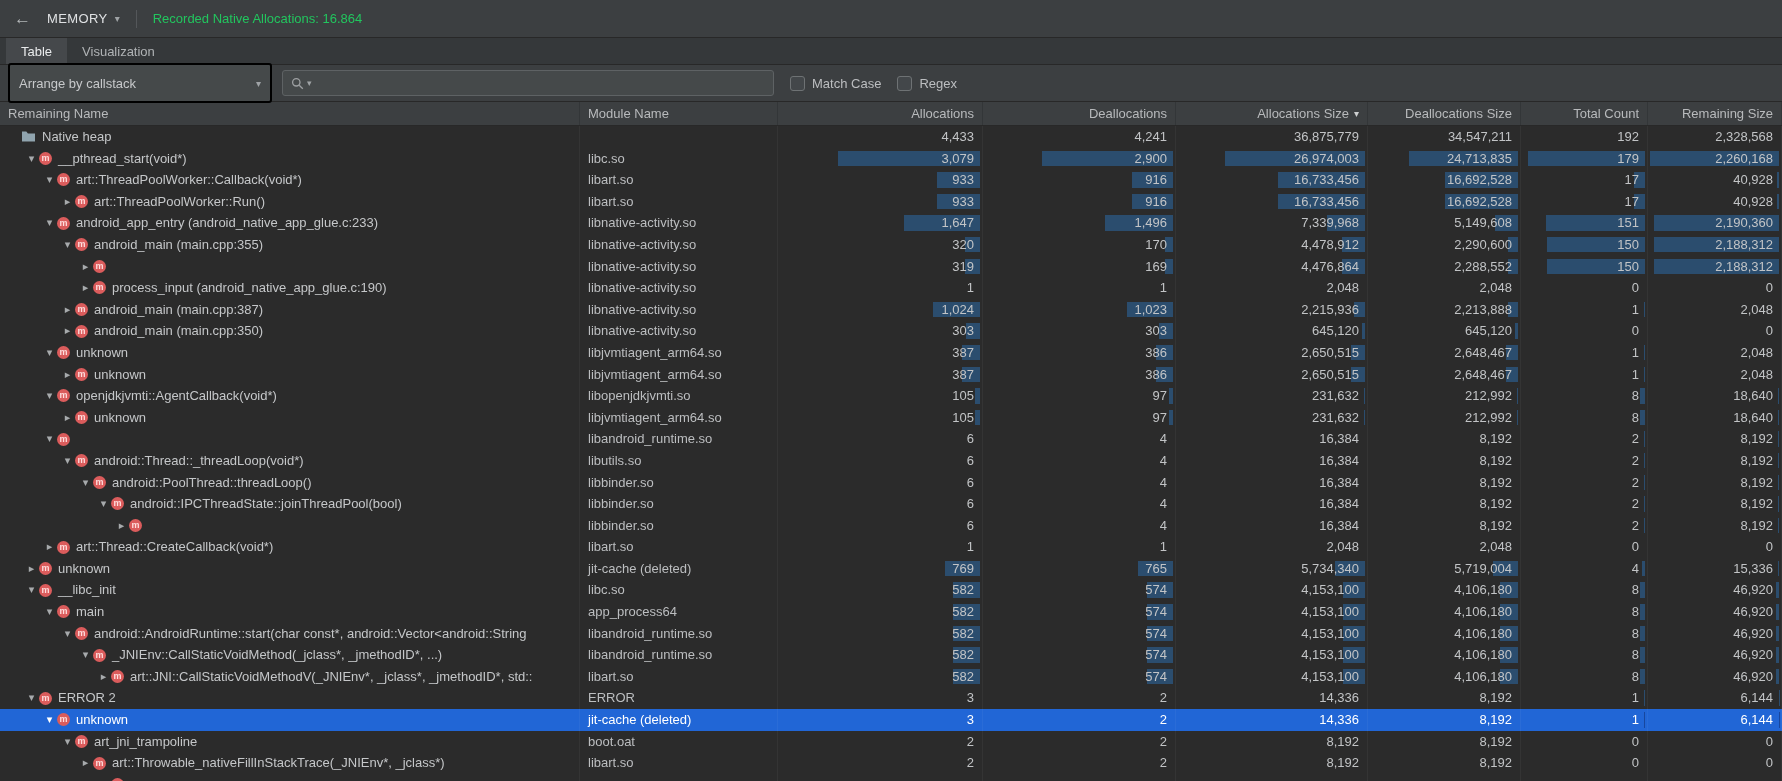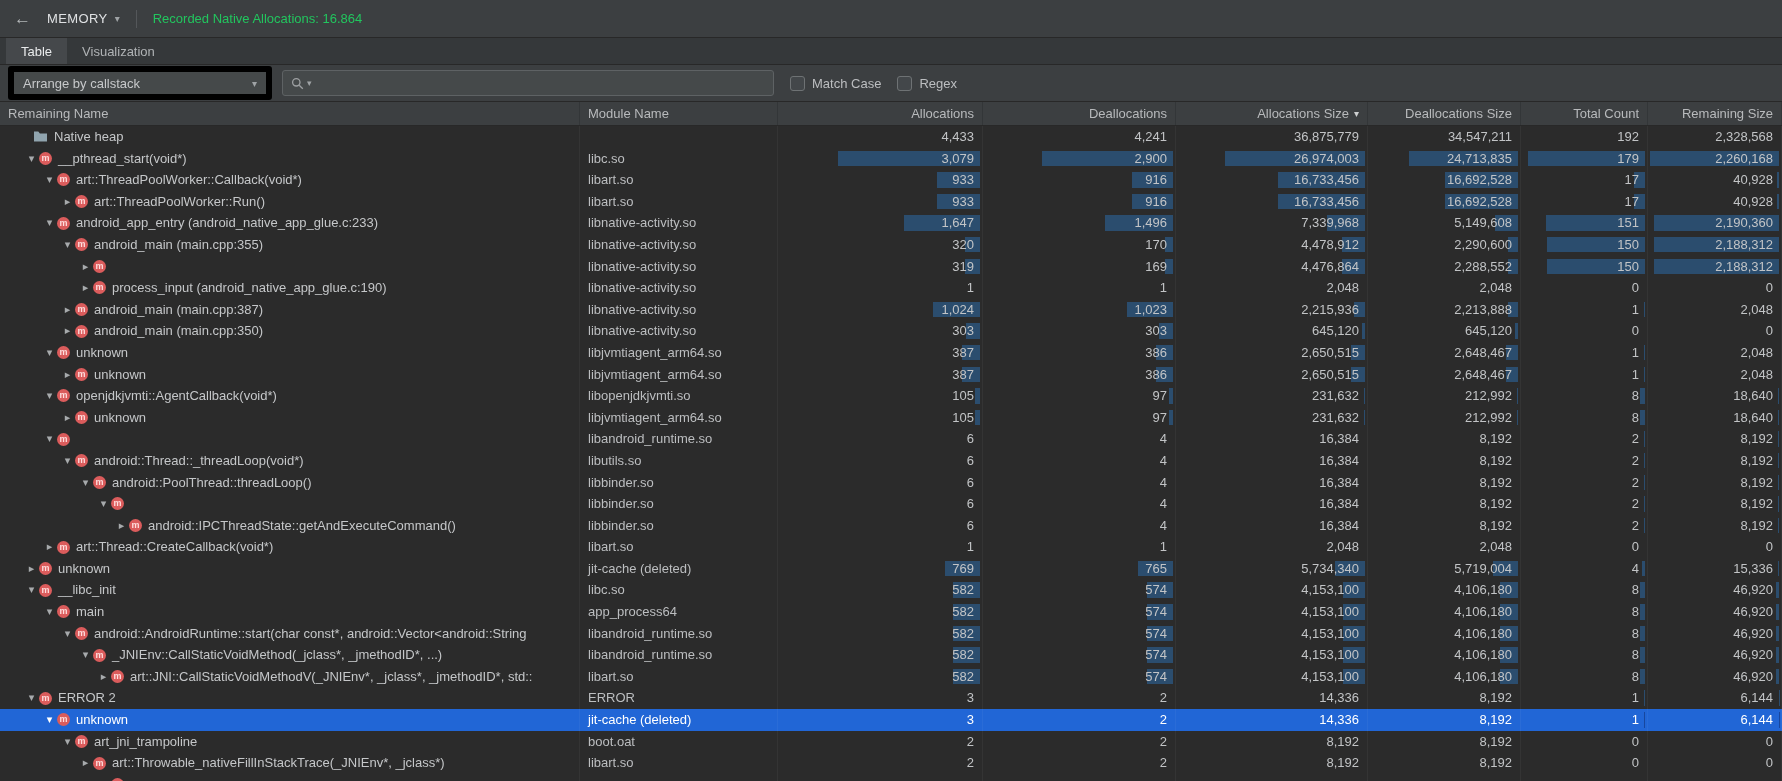--- a/index.html
+++ b/index.html
@@ -19,21 +19,21 @@
   .divider{width:1px;height:18px;background:#54575a;margin:0 6px}
   .subtitle{color:#22c55e}
   
   .tabs{height:27px;background:#35383a;display:flex;align-items:stretch;padding-left:6px;
         border-bottom:1px solid #282828}
   .tab{display:flex;align-items:center;padding:0 15px;color:#b0b3b5;cursor:pointer}
   .tab.selected{background:#45484b;color:#e9ebec}
   
   .toolbar{height:37px;background:#3c3f41;display:flex;align-items:center;padding:0 8px;
            border-bottom:1px solid #282828}
-  .combo{width:264px;height:34px;background:#45494a;border:6px solid #000000;border-radius:3px;
+  .combo{width:264px;height:40px;background:#45494a;border:2px solid #000000;border-radius:3px;
          display:flex;align-items:center;justify-content:space-between;padding:0 9px;
          color:#c7c9cb;cursor:pointer;flex-shrink:0}
   .combo-arrow{font-size:10px;color:#9fa3a6}
   .search{width:492px;height:26px;margin-left:10px;background:#45494a;border:1px solid #5e6264;
           border-radius:3px;display:flex;align-items:center;padding:0 8px;gap:3px;flex-shrink:0}
   .search-icon{display:flex;align-items:center}
   .search-caret{font-size:9px;color:#9fa3a6;margin-right:4px}
   .search input{flex:1;background:transparent;border:none;outline:none;color:#d0d2d4;font:inherit}
   .check{display:flex;align-items:center;gap:7px;margin-left:16px;color:#bcbec0;cursor:pointer;white-space:nowrap}
   .box{width:15px;height:15px;background:#43474a;border:1px solid #6e7274;border-radius:3px;flex-shrink:0}
@@ -130,21 +130,21 @@
       </div>
       <div class="hcell num">
         <span>Total Count</span>
       </div>
       <div class="hcell num">
         <span>Remaining Size</span>
       </div>
     </div>
   <div class="tbody" id="tbody">
       <div class="row grid">
-        <div class="cell name-cell" style="padding-left: 18px;">
+        <div class="cell name-cell" style="padding-left: 6px;">
           <span class="arrow"></span>
           <span class="icon folder">
             <svg width="15" height="13" viewBox="0 0 15 13">
               <path d="M1 1.6h4.3l1.6 1.8H14v8H1z" fill="#90A4AE"></path>
             </svg>
           </span>
           <span class="lbl">Native heap</span>
         </div>
         <div class="cell module-cell"></div>
         <div class="cell num"><span class="val">4,433</span></div>
@@ -373,34 +373,34 @@
         <div class="cell num"><span class="val">4</span></div>
         <div class="cell num"><span class="val">16,384</span></div>
         <div class="cell num"><span class="val">8,192</span></div>
         <div class="cell num"><div class="bar" style="width: 1%;"></div><span class="val">2</span></div>
         <div class="cell num"><div class="bar" style="width: 0.4%;"></div><span class="val">8,192</span></div>
       </div>
       <div class="row grid">
         <div class="cell name-cell" style="padding-left: 96px;">
           <span class="arrow">▾</span>
           <span class="icon method">m</span>
+          <span class="lbl">android::IPCThreadState::joinThreadPool(bool)</span>
         </div>
         <div class="cell module-cell">libbinder.so</div>
         <div class="cell num"><span class="val">6</span></div>
         <div class="cell num"><span class="val">4</span></div>
         <div class="cell num"><span class="val">16,384</span></div>
         <div class="cell num"><span class="val">8,192</span></div>
         <div class="cell num"><div class="bar" style="width: 1%;"></div><span class="val">2</span></div>
         <div class="cell num"><div class="bar" style="width: 0.4%;"></div><span class="val">8,192</span></div>
       </div>
       <div class="row grid">
         <div class="cell name-cell" style="padding-left: 114px;">
           <span class="arrow">▸</span>
           <span class="icon method">m</span>
-          <span class="lbl">android::IPCThreadState::getAndExecuteCommand()</span>
         </div>
         <div class="cell module-cell">libbinder.so</div>
         <div class="cell num"><span class="val">6</span></div>
         <div class="cell num"><span class="val">4</span></div>
         <div class="cell num"><span class="val">16,384</span></div>
         <div class="cell num"><span class="val">8,192</span></div>
         <div class="cell num"><div class="bar" style="width: 1%;"></div><span class="val">2</span></div>
         <div class="cell num"><div class="bar" style="width: 0.4%;"></div><span class="val">8,192</span></div>
       </div>
       <div class="row grid">

